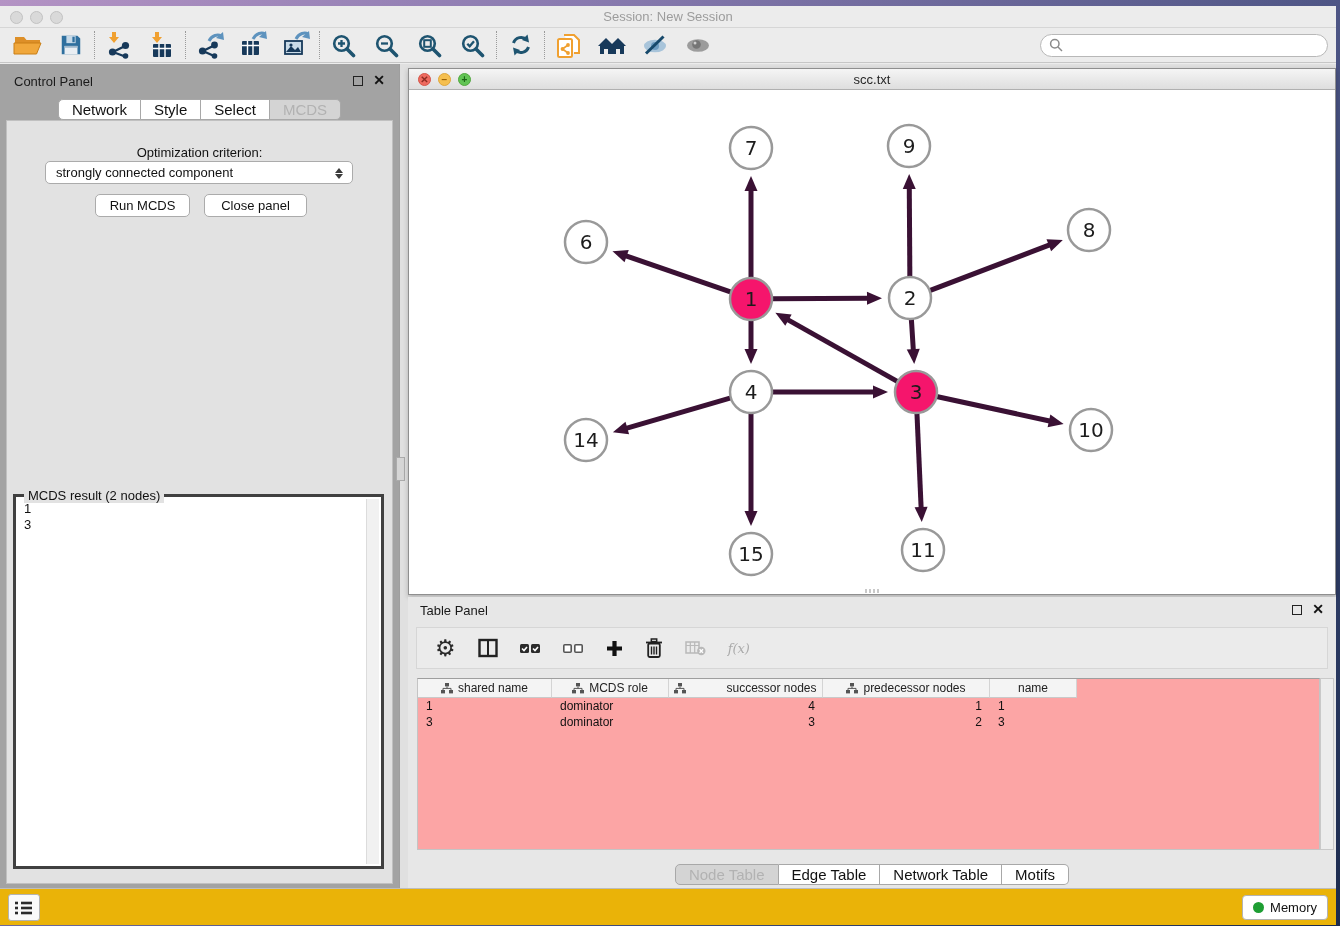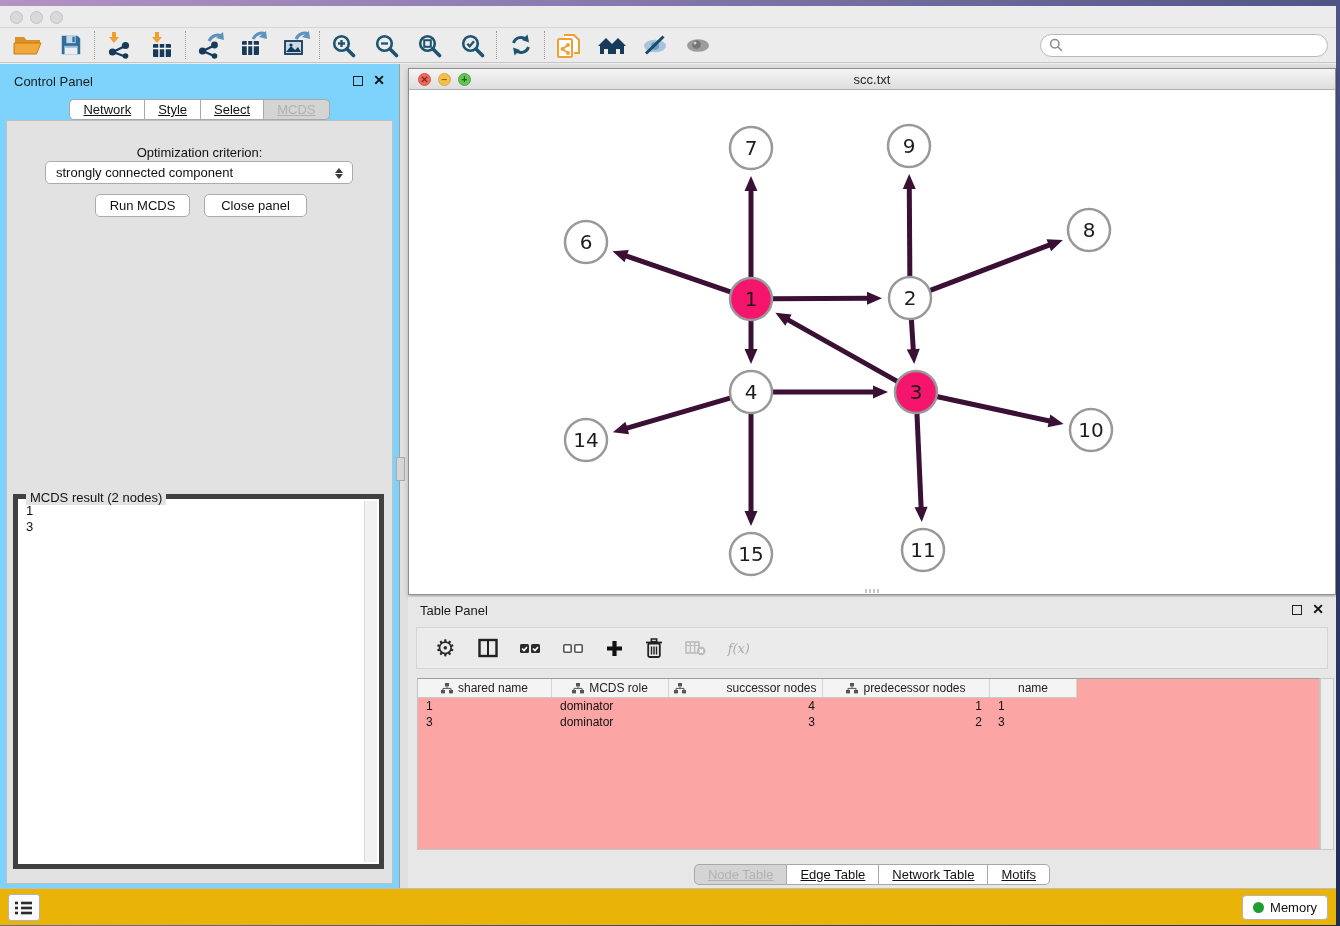--- a/index.html
+++ b/index.html
@@ -20,39 +20,39 @@
   .toolbar { position:absolute; left:0; top:22px; right:0; height:35px; background:#ececec; border-bottom:1px solid #c6c6c6; display:flex; align-items:center; padding-left:6px; }
   .tbi { width:43px; height:31px; display:flex; align-items:center; justify-content:center; }
   .tsep { width:1px; height:28px; border-left:1px dotted #9a9a9a; margin:0 2px; }
   .searchbox { margin-left:auto; margin-right:8px; width:288px; height:23px; background:#fff; border:1px solid #b8b8b8; border-radius:12px; display:flex; align-items:center; padding-left:8px; }
   .searchbox input { border:none; outline:none; flex:1; font-size:13px; background:transparent; height:18px; margin-left:4px; }
 
   
   .main { position:absolute; left:0; top:58px; right:0; bottom:37px; background:#e0e0e0; }
 
   
-  .cpanel { position:absolute; left:0; top:0; width:400px; bottom:0; background:#7dd3fc; border-right:1px solid #9e9e9e; }
+  .cpanel { position:absolute; left:0; top:0; width:400px; bottom:0; background:#a3a3a3; border-right:1px solid #9e9e9e; }
   .panel-title { position:absolute; left:14px; top:10px; font-size:13px; color:#1a1a1a; }
   .float-ic { position:absolute; top:12px; width:10px; height:10px; border:1.5px solid #222; background:transparent; }
   .close-ic { position:absolute; top:8px; font-size:14px; font-weight:bold; color:#111; line-height:16px; }
   .tabs { position:absolute; display:flex; justify-content:center; left:0; right:0; }
-  .tab { height:21px; line-height:20px; padding:0 13px; background:#fff; border:1px solid #a8a8a8; border-left:none; font-size:13px; color:#111; cursor:default;text-decoration:underline; }
+  .tab { height:21px; line-height:20px; padding:0 13px; background:#fff; border:1px solid #a8a8a8; border-left:none; font-size:15px; color:#111; cursor:default; }
   .tab:first-child { border-left:1px solid #a8a8a8; border-radius:5px 0 0 5px; }
   .tab:last-child { border-radius:0 5px 5px 0; }
   .tab.active { background:#d4d4d4; color:#b2b2b2; }
   #cp-tabs { top:35px; }
   .cp-content { position:absolute; left:6px; right:6px; top:56px; bottom:4px; background:#e2e2e2; border:1px solid #c0c0c0; }
   .opt-label { margin-top:24px; text-align:center; font-size:13px; color:#111; }
   .select { position:absolute; left:38px; top:40px; width:308px; height:23px; background:#fff; border:1px solid #ababab; border-radius:5px; font-size:13px; line-height:21px; padding-left:10px; color:#111; }
   .stepper { position:absolute; right:6px; top:2px; width:14px; height:18px; display:flex; flex-direction:column; align-items:center; justify-content:center; gap:1px; }
   .stepper i { width:0; height:0; border-left:4px solid transparent; border-right:4px solid transparent; display:block; }
   .stepper .up { border-bottom:5px solid #3b3b3b; }
   .stepper .dn { border-top:5px solid #3b3b3b; }
   .btn { position:absolute; height:23px; background:#fff; border:1px solid #ababab; border-radius:5px; font-size:13px; display:flex; align-items:center; justify-content:center; color:#111; }
-  .result-group { position:absolute; left:6px; right:8px; top:373px; bottom:14px; background:#fff; border:5px solid #404040; }
+  .result-group { position:absolute; left:6px; right:8px; top:373px; bottom:14px; background:#fff; border:3px solid #404040; }
   .result-legend { position:absolute; top:-9px; left:8px; background:#e2e2e2; padding:0 4px; font-size:13px; color:#111; }
   .result-text { position:absolute; left:2px; top:4px; right:18px; bottom:2px; font-size:13px; line-height:16px; padding-left:6px; color:#111; }
   .result-scroll { position:absolute; right:2px; top:2px; bottom:2px; width:13px; background:#f1f1f1; border-left:1px solid #dcdcdc; }
   .splitter { position:absolute; left:396px; top:393px; width:9px; height:24px; background:#d6d6d6; border:1px solid #ababab; }
 
   
   .net-frame { position:absolute; left:408px; top:4px; width:928px; height:527px; background:#fff; border:1px solid #8f8f8f; box-shadow:0 2px 5px rgba(0,0,0,.22); }
   .net-titlebar { position:absolute; left:0; right:0; top:0; height:21px; background:linear-gradient(#f5f5f5,#dedede); border-bottom:1px solid #b0b0b0; }
   .net-title { position:absolute; left:0; right:0; top:3px; text-align:center; font-size:13px; color:#262626; }
   .ftl { position:absolute; top:4px; width:13px; height:13px; border-radius:50%; font-size:10px; font-weight:bold; text-align:center; line-height:12px; }
@@ -83,20 +83,21 @@
 </style>
 </head>
 <body>
 
 <div id="app">
 
   <div class="titlebar">
     <span class="tl" style="left:10px"></span>
     <span class="tl" style="left:30px"></span>
     <span class="tl" style="left:50px"></span>
+    <div class="title">Session: New Session</div>
   </div>
 
   <div class="toolbar">
     <div class="tbi">
       <svg width="29" height="25" viewBox="0 0 29 25">
           <path d="M2 4h9l2.5 3H27v3H2z" fill="#dd8f28"></path>
           <path d="M1 10h27l-4.5 11H1z" fill="#f0a73b" stroke="#c97f17"></path>
         </svg>
     </div>
     <div class="tbi">

